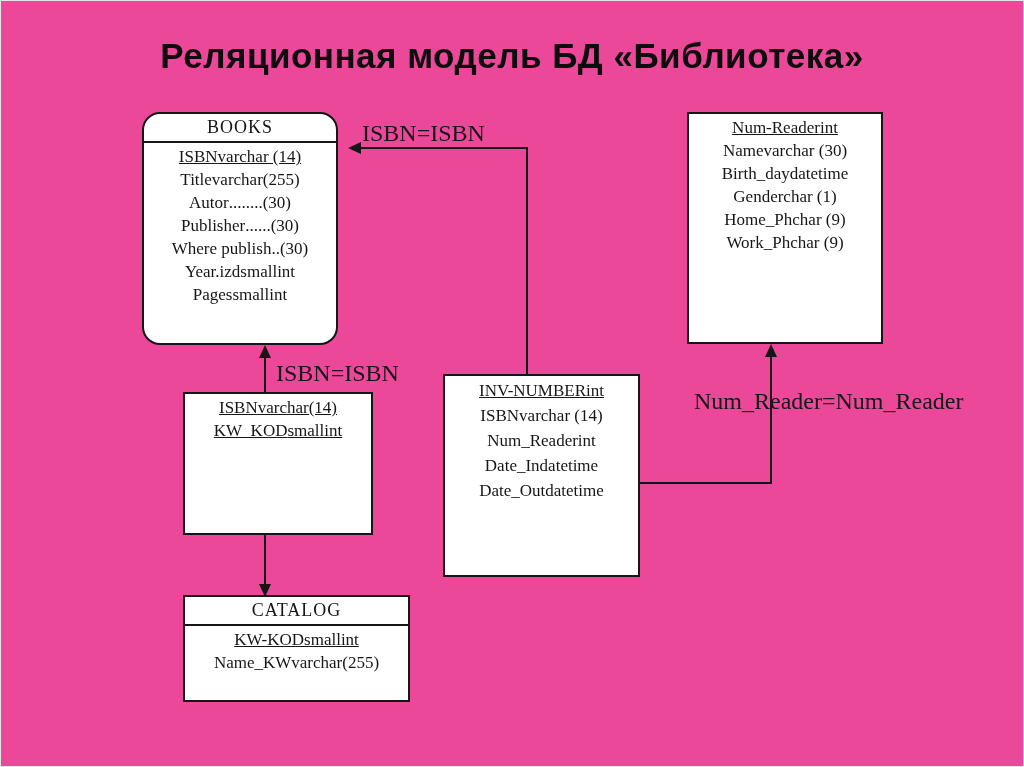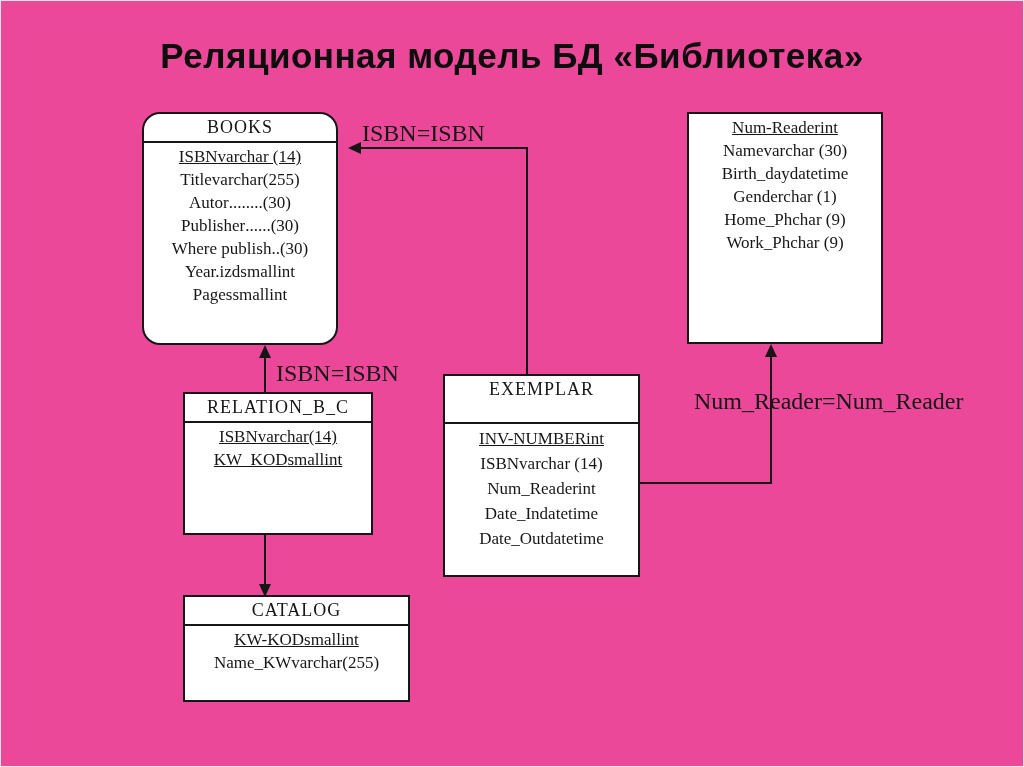--- a/index.html
+++ b/index.html
@@ -69,29 +69,27 @@
       <div class="row key"><span>Num-Reader</span><span>int</span></div>
       <div class="row"><span>Name</span><span>varchar (30)</span></div>
       <div class="row"><span>Birth_day</span><span>datetime</span></div>
       <div class="row"><span>Gender</span><span>char (1)</span></div>
       <div class="row"><span>Home_Ph</span><span>char (9)</span></div>
       <div class="row"><span>Work_Ph</span><span>char (9)</span></div>
     </div>
   </div>
 
   <div class="tbl relation">
-    <div class="hd">RELATION_B_C</div>
     <div class="rows">
       <div class="row key"><span>ISBN</span><span>varchar(14)</span></div>
       <div class="row key"><span>KW_KOD</span><span>smallint</span></div>
     </div>
   </div>
 
   <div class="tbl exemplar">
-    <div class="hd tall">EXEMPLAR</div>
     <div class="rows">
       <div class="row key"><span>INV-NUMBER</span><span>int</span></div>
       <div class="row"><span>ISBN</span><span>varchar (14)</span></div>
       <div class="row"><span>Num_Reader</span><span>int</span></div>
       <div class="row"><span>Date_In</span><span>datetime</span></div>
       <div class="row"><span>Date_Out</span><span>datetime</span></div>
     </div>
   </div>
 
   <div class="tbl catalog">

